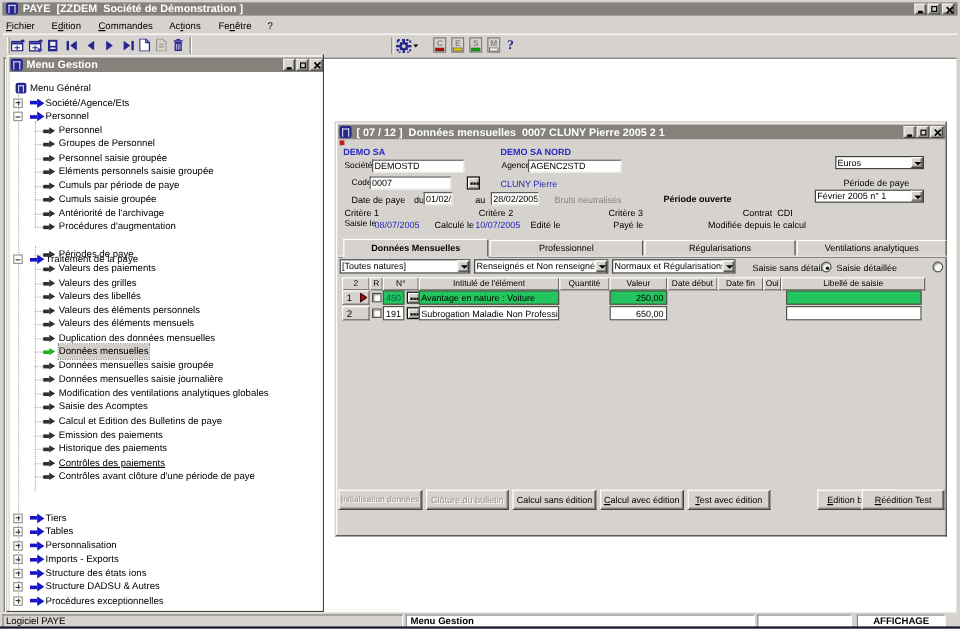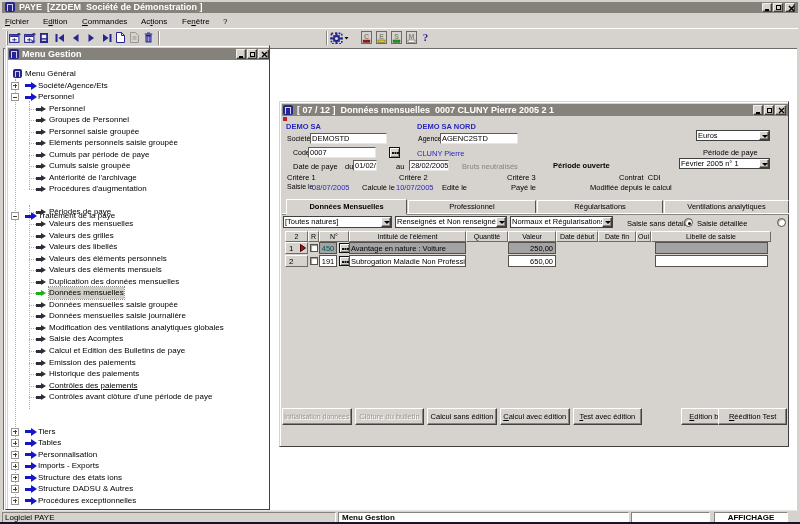--- a/index.html
+++ b/index.html
@@ -28,21 +28,21 @@
 .sarrow { position:absolute; top:3px; width:11px; height:7px; }
 .sarrow::before { content:""; position:absolute; left:0; top:2px; width:5px; height:3px; background:#2e2e38; }
 .sarrow::after { content:""; position:absolute; left:5px; top:0; border-left:5px solid #2e2e38; border-top:3.5px solid transparent; border-bottom:3.5px solid transparent; }
 .gsel::before { background:#1cb01c; }
 .gsel::after { border-left-color:#1cb01c; }
 .selbg { background:#d2cfc9; outline:1px dotted #8a8a8a; }
 .l2row::before { content:""; position:absolute; left:21px; top:6px; width:7px; height:1px; border-top:1px dotted #b0ada7; }
 .dot { position:absolute; width:1px; border-left:1px dotted #b0ada7; }
 .hcell { position:absolute; background:#d6d3ce; border:1px solid #6e6a66; border-top-color:#fdfdfb; border-left-color:#fdfdfb; font-size:7px; text-align:center; color:#000; overflow:hidden; white-space:nowrap; }
 .tcell { position:absolute; border:1px solid #55514d; background:#fff; font-size:7.5px; white-space:nowrap; overflow:hidden; color:#000; }
-.cyan { background:#a3a3a3; }
+.cyan { background:#22c55e; }
 .dots3 { position:absolute; background:#d6d3ce; border:1px solid #111; box-shadow:inset 1px 1px 0 #fff, inset -1px -1px 0 #87847e; }
 .dots3::after { content:""; position:absolute; left:2px; top:4px; width:1.5px; height:1.5px; background:#111; box-shadow:2.5px 0 0 #111, 5px 0 0 #111; }
 .tab { position:absolute; top:0; height:14px; background:#d6d3ce; border:1px solid #55514d; border-top-color:#fff; border-left-color:#fff; border-bottom:none; font-size:7.5px; text-align:center; line-height:13px; color:#000; }
 .radio { position:absolute; width:9px; height:9px; border-radius:50%; background:#fff; border:1px solid #55514d; box-shadow:inset 1px 1px 1px #aaa; }
 .radio.on::after { content:""; position:absolute; left:2.5px; top:2.5px; width:3px; height:3px; border-radius:50%; background:#111; }
 .cmb { position:absolute; width:10px; height:9px; background:#d6d3ce; border:1px solid #404040; border-top-color:#fff; border-left-color:#fff; box-shadow:inset -1px -1px 0 #87847e; }
 .cmb::after { content:""; position:absolute; left:2px; top:3px; border-top:3.5px solid #000; border-left:3px solid transparent; border-right:3px solid transparent; }
 </style>
 </head>
 <body>
@@ -236,21 +236,21 @@
           </span>
           <span class="barrow" style="left:17px;"></span>
           <span class="ttxt" style="left:30px;">Traitement de la paye</span>
         </div>
     <div class="trow l2row" style="top:138.48px;">
           <span class="sarrow" style="left:28px;"></span>
           <span class="ttxt" style="left:41px;">Périodes de paye</span>
         </div>
     <div class="trow l2row" style="top:150.02px;">
           <span class="sarrow" style="left:28px;"></span>
-          <span class="ttxt" style="left:41px;">Valeurs des mensuelles</span>
+          <span class="ttxt" style="left:41px;">Valeurs des paiements</span>
         </div>
     <div class="trow l2row" style="top:161.56px;">
           <span class="sarrow" style="left:28px;"></span>
           <span class="ttxt" style="left:41px;">Valeurs des grilles</span>
         </div>
     <div class="trow l2row" style="top:173.1px;">
           <span class="sarrow" style="left:28px;"></span>
           <span class="ttxt" style="left:41px;">Valeurs des libellés</span>
         </div>
     <div class="trow l2row" style="top:184.64px;">

